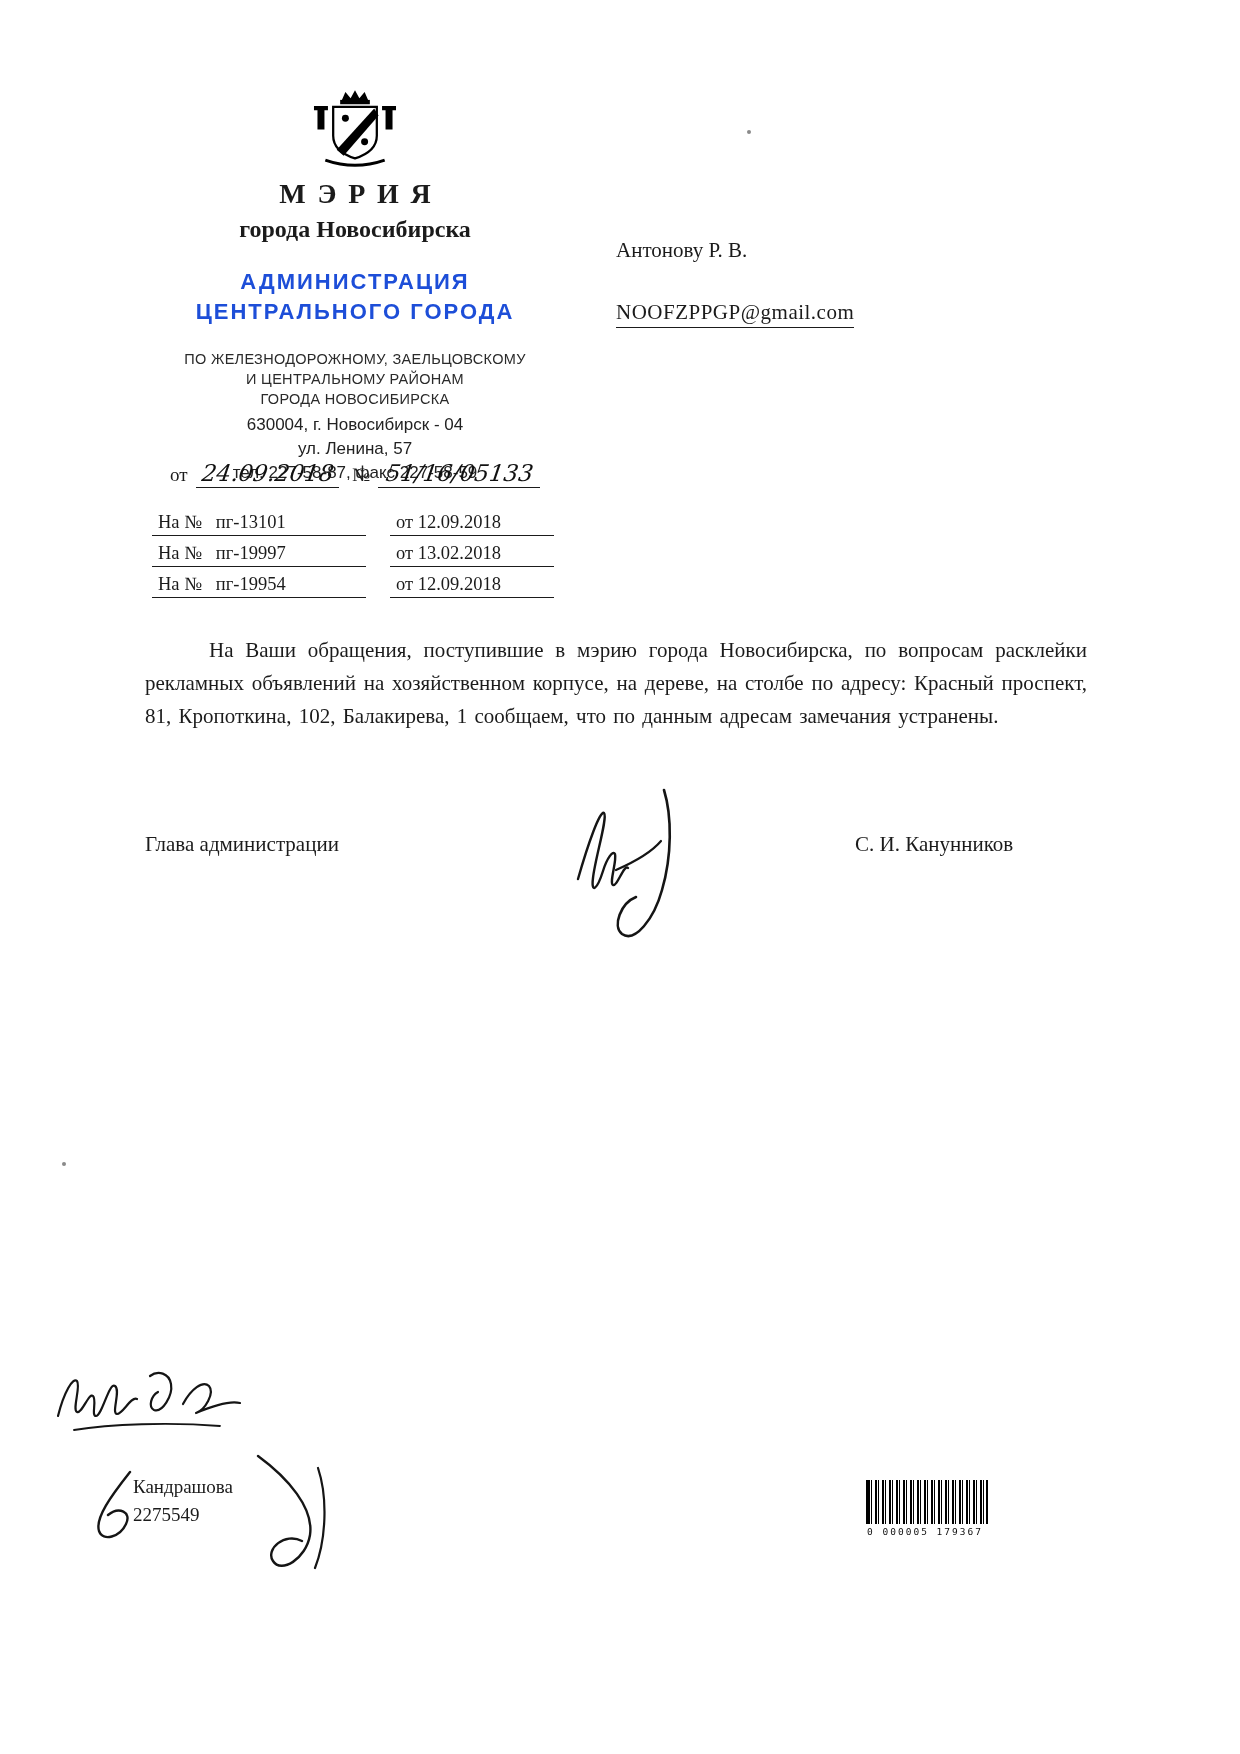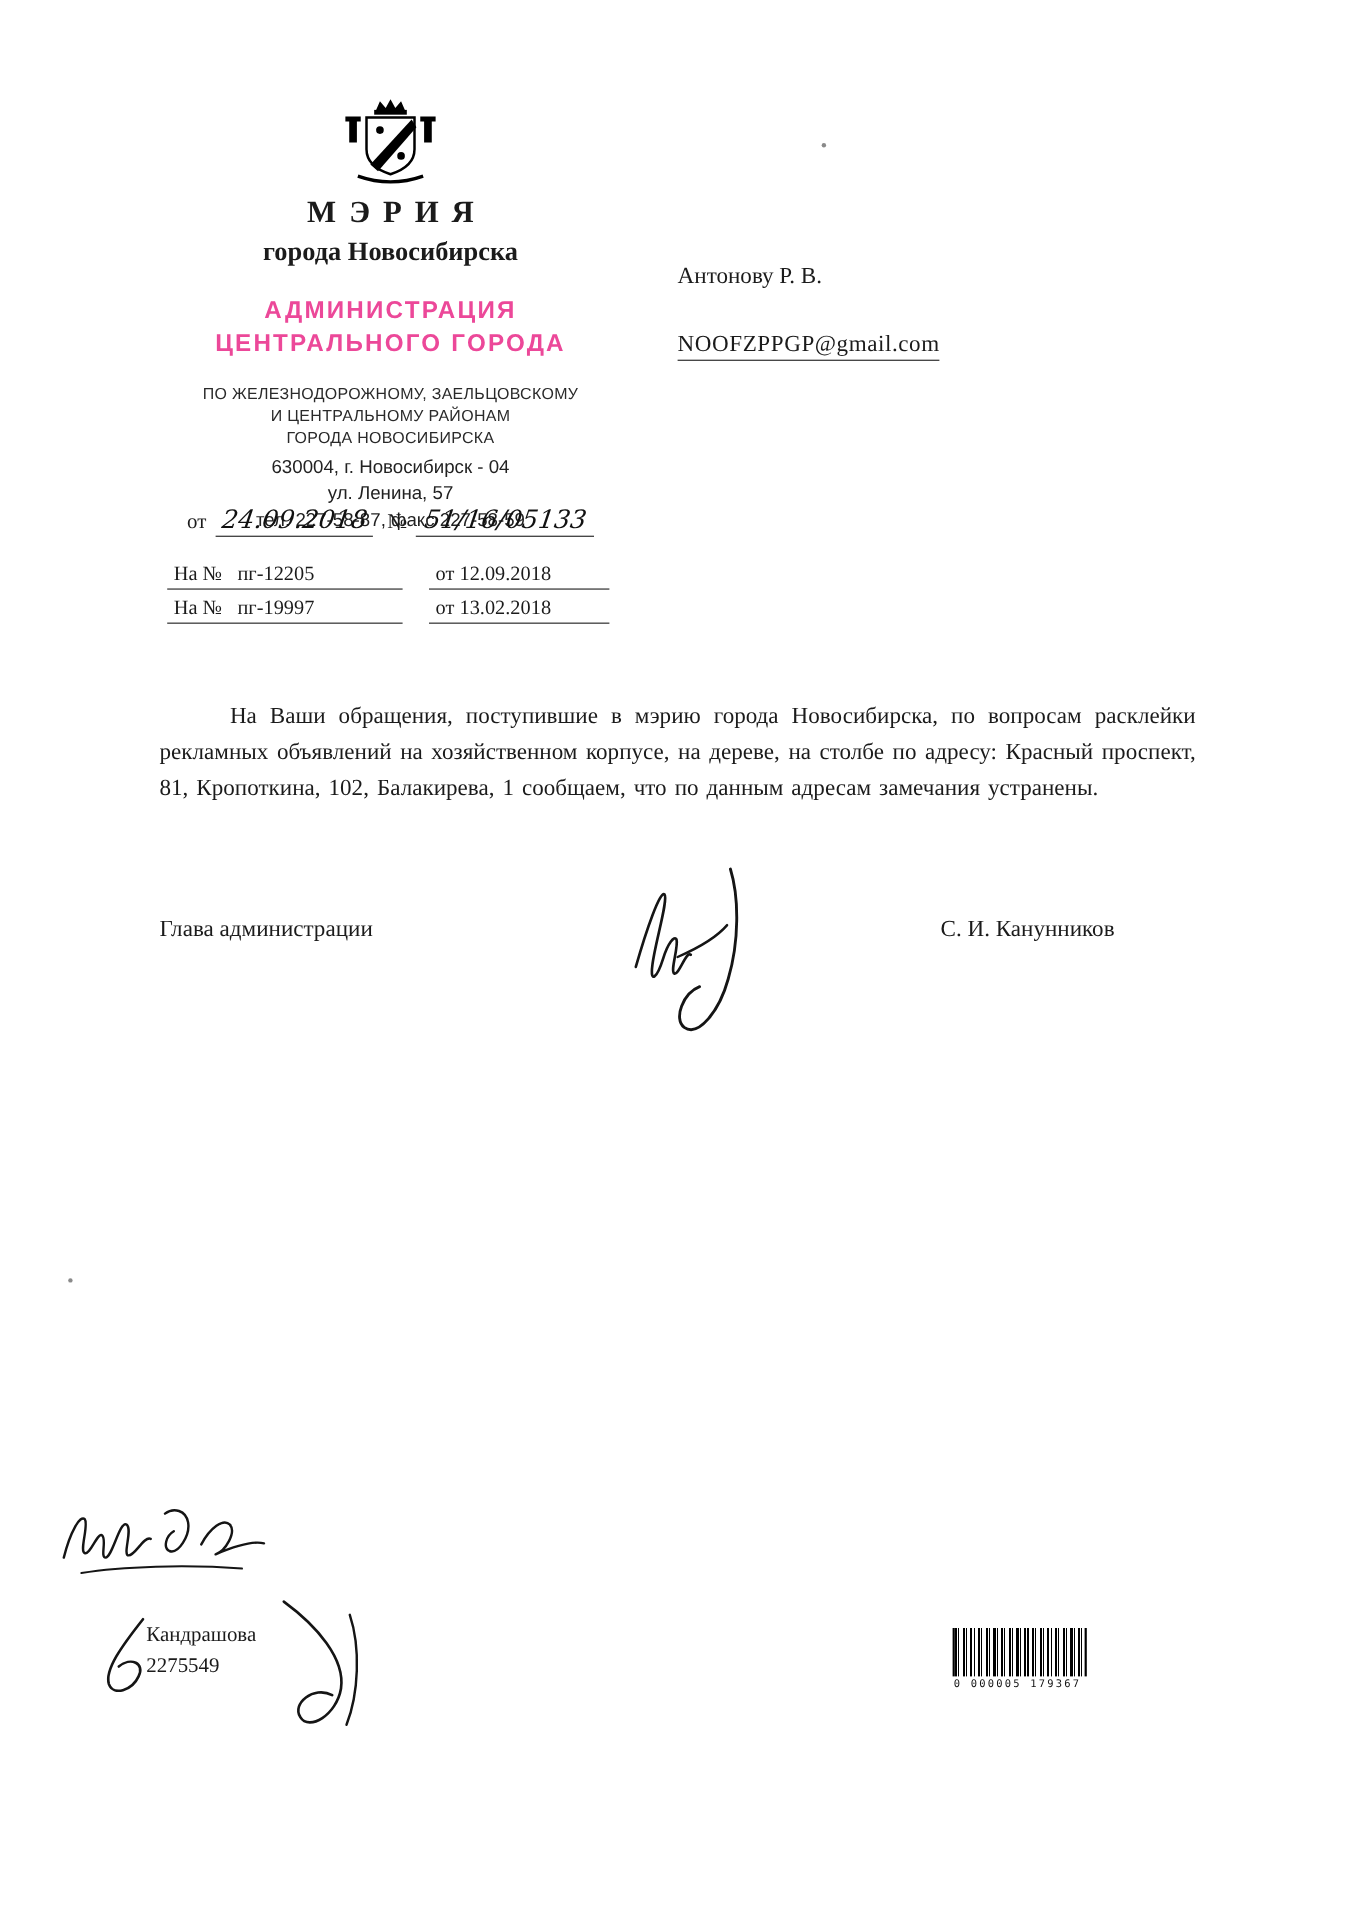--- a/index.html
+++ b/index.html
@@ -11,21 +11,21 @@
     color:#1b1b1b;
     overflow:hidden;
   }
   .abs{position:absolute;}
 
   
   .letterhead{left:150px;top:88px;width:410px;text-align:center;}
   .emblem{display:block;margin:0 auto 6px auto;width:96px;height:84px;}
   .org1{font-size:28px;font-weight:bold;letter-spacing:0.42em;text-indent:0.42em;}
   .org2{font-size:24px;font-weight:bold;margin-top:6px;}
-  .dept{font-family:"Liberation Sans",sans-serif;font-weight:700;color:#ec4899;
+  .dept{font-family:"Liberation Sans",sans-serif;font-weight:700;color:#1d4ed8;
         font-size:22px;letter-spacing:2px;margin-top:4px;}
   .dept.first{margin-top:26px;}
   .sub{font-family:"Liberation Sans",sans-serif;font-size:14.5px;color:#2a2a2a;margin-top:4px;letter-spacing:.3px;}
   .sub.first{margin-top:26px;}
   .addr{font-family:"Liberation Sans",sans-serif;font-size:17px;color:#222;margin-top:4px;}
   .addr.first{margin-top:8px;}
 
   
   .recipient-name{left:616px;top:238px;font-size:21px;}
   .recipient-email{left:616px;top:300px;font-size:21px;letter-spacing:.5px;
@@ -127,24 +127,27 @@
   <div class="abs recipient-name">Антонову Р. В.</div>
   <div class="abs recipient-email">NOOFZPPGP@gmail.com</div>
 
   <div class="abs outline">
     <span>от</span><span class="hwline date"><span class="hw">24.09.2018</span></span>
     <span>№</span><span class="hwline num"><span class="hw">51/16/05133</span></span>
   </div>
 
   <div class="abs refs">
     <div class="refrow">
-      <span class="refu left"><span>На №</span><span class="refnum">пг-12205</span></span><span class="refu right"><span>от</span>&nbsp;<span>12.09.2018</span></span>
+      <span class="refu left"><span>На №</span><span class="refnum">пг-13101</span></span><span class="refu right"><span>от</span>&nbsp;<span>12.09.2018</span></span>
     </div>
     <div class="refrow">
       <span class="refu left"><span>На №</span><span class="refnum">пг-19997</span></span><span class="refu right"><span>от</span>&nbsp;<span>13.02.2018</span></span>
+    </div>
+    <div class="refrow">
+      <span class="refu left"><span>На №</span><span class="refnum">пг-19954</span></span><span class="refu right"><span>от</span>&nbsp;<span>12.09.2018</span></span>
     </div>
   </div>
 
   <div class="abs bodytext">На Ваши обращения, поступившие в мэрию города Новосибирска, по вопросам расклейки рекламных объявлений на  хозяйственном корпусе, на дереве, на столбе по адресу: Красный проспект, 81, Кропоткина, 102, Балакирева, 1 сообщаем, что по данным адресам замечания устранены.</div>
 
   <div class="abs sig-title">Глава администрации</div>
   <svg class="abs sig-main ink" viewBox="0 0 160 165">
     <path d="M20 95 C30 60 42 26 46 29 C50 33 37 75 35 94 C33 110 39 106 45 87 C49 74 55 66 57 70 C59 77 51 99 55 101 C59 103 66 80 70 84" stroke-width="2.4"></path>
     <path d="M58 86 C74 79 92 70 103 57" stroke-width="2.2"></path>
     <path d="M106 6 C114 32 114 72 104 106 C96 135 77 159 64 150 C54 142 63 119 78 113" stroke-width="2.6"></path>

